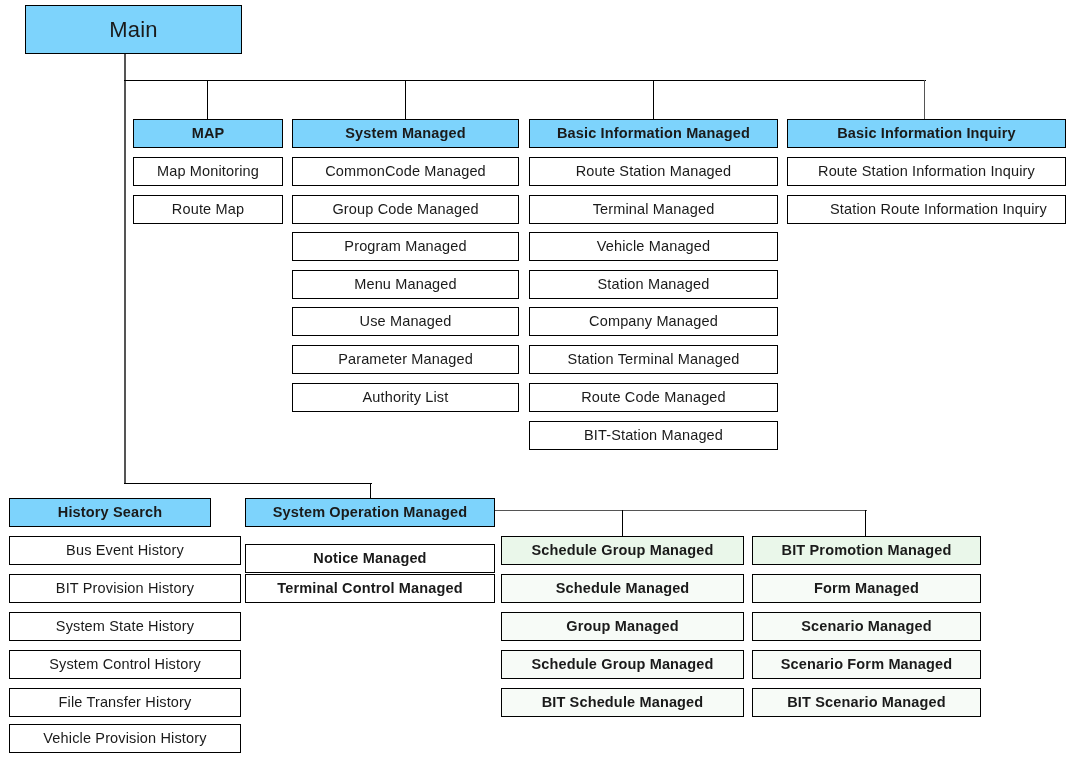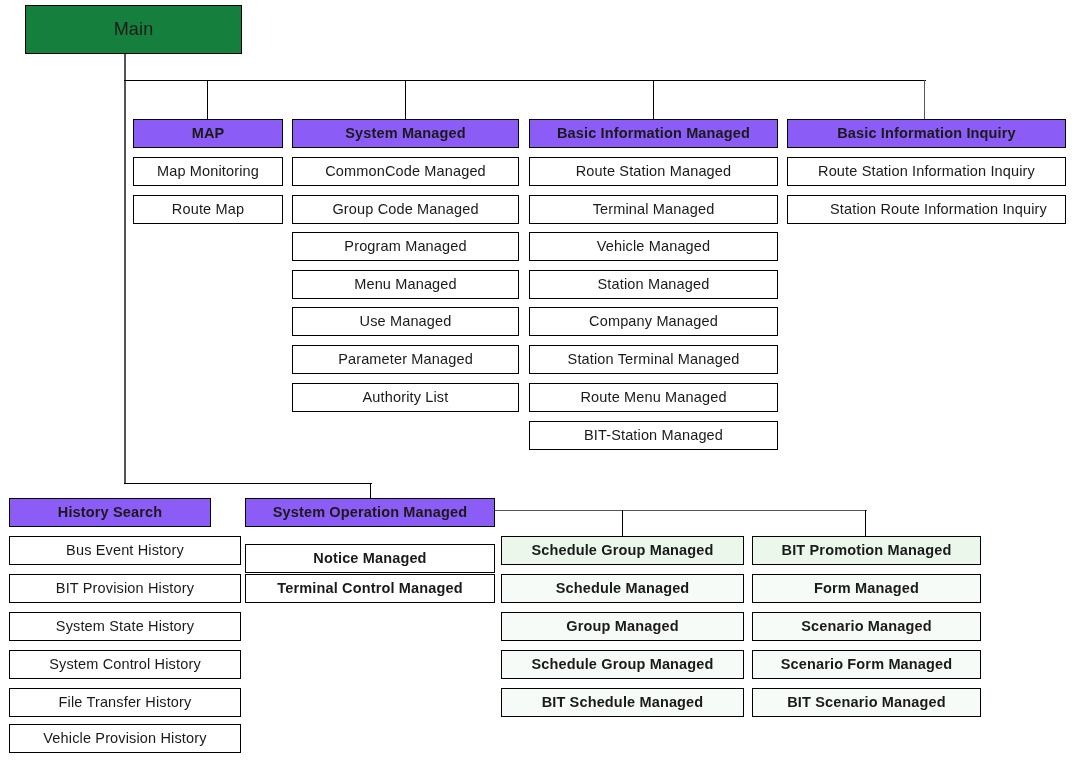--- a/index.html
+++ b/index.html
@@ -29,26 +29,26 @@
     align-items: center;
     justify-content: center;
     text-align: center;
     color: #1a1a1a;
     font-size: 14.5px;
     line-height: 1.05;
     white-space: nowrap;
     letter-spacing: 0.15px;
   }
   .node.root {
-    background: #15803d;
-    font-size: 18px;
+    background: #7dd3fc;
+    font-size: 22px;
     border-width: 1.6px;
   }
   .node.header {
-    background: #8b5cf6;
+    background: #7dd3fc;
     font-weight: bold;
     border-width: 1.6px;
   }
   .node.bold {
     font-weight: bold;
   }
   .node.tintheader {
     background: #eaf7ea;
     font-weight: bold;
     border-width: 1.6px;
@@ -135,21 +135,21 @@
   <div class="node" style="left:529px; top:270px; width:249px; height:29px;">
     <span>Station Managed</span>
   </div>
   <div class="node" style="left:529px; top:307px; width:249px; height:29px;">
     <span>Company Managed</span>
   </div>
   <div class="node" style="left:529px; top:345px; width:249px; height:29px;">
     <span>Station Terminal Managed</span>
   </div>
   <div class="node" style="left:529px; top:383px; width:249px; height:29px;">
-    <span>Route Menu Managed</span>
+    <span>Route Code Managed</span>
   </div>
   <div class="node" style="left:529px; top:421px; width:249px; height:29px;">
     <span>BIT-Station Managed</span>
   </div>
 
   <div class="node header" style="left:787px; top:119px; width:279px; height:29px;">
     <span>Basic Information Inquiry</span>
   </div>
   <div class="node" style="left:787px; top:157px; width:279px; height:29px;">
     <span>Route Station Information Inquiry</span>

